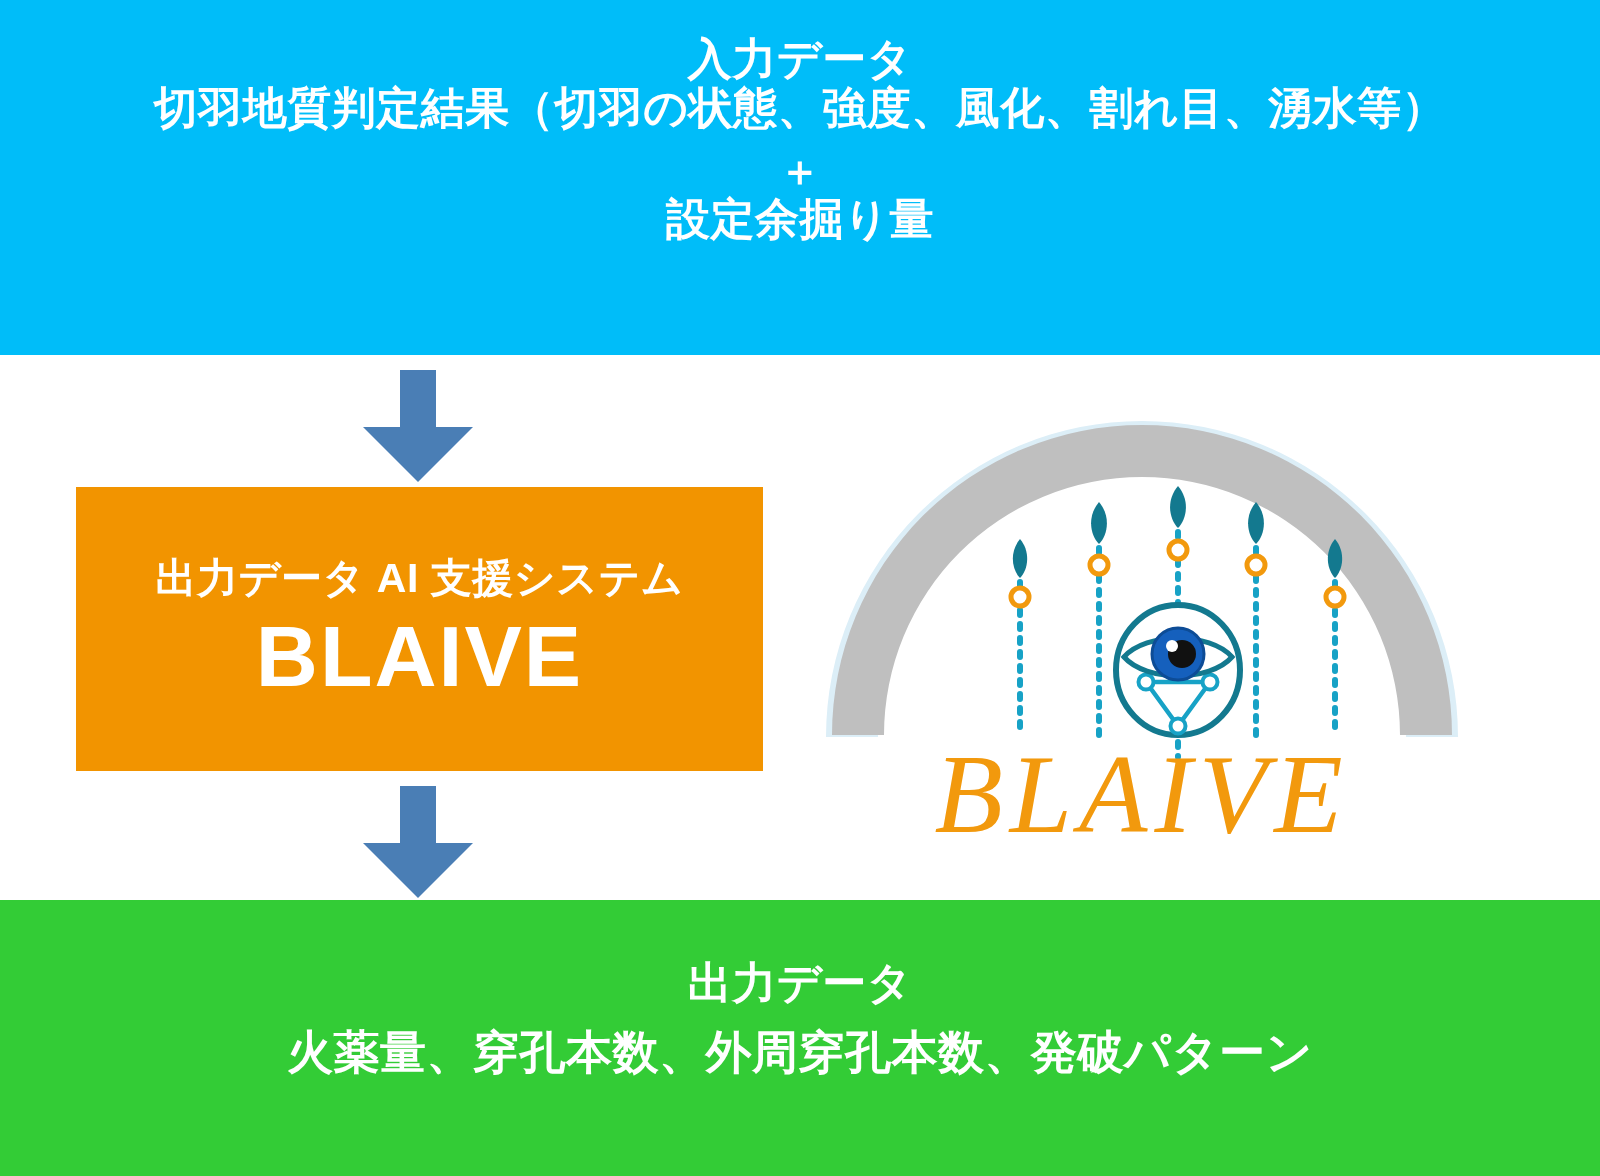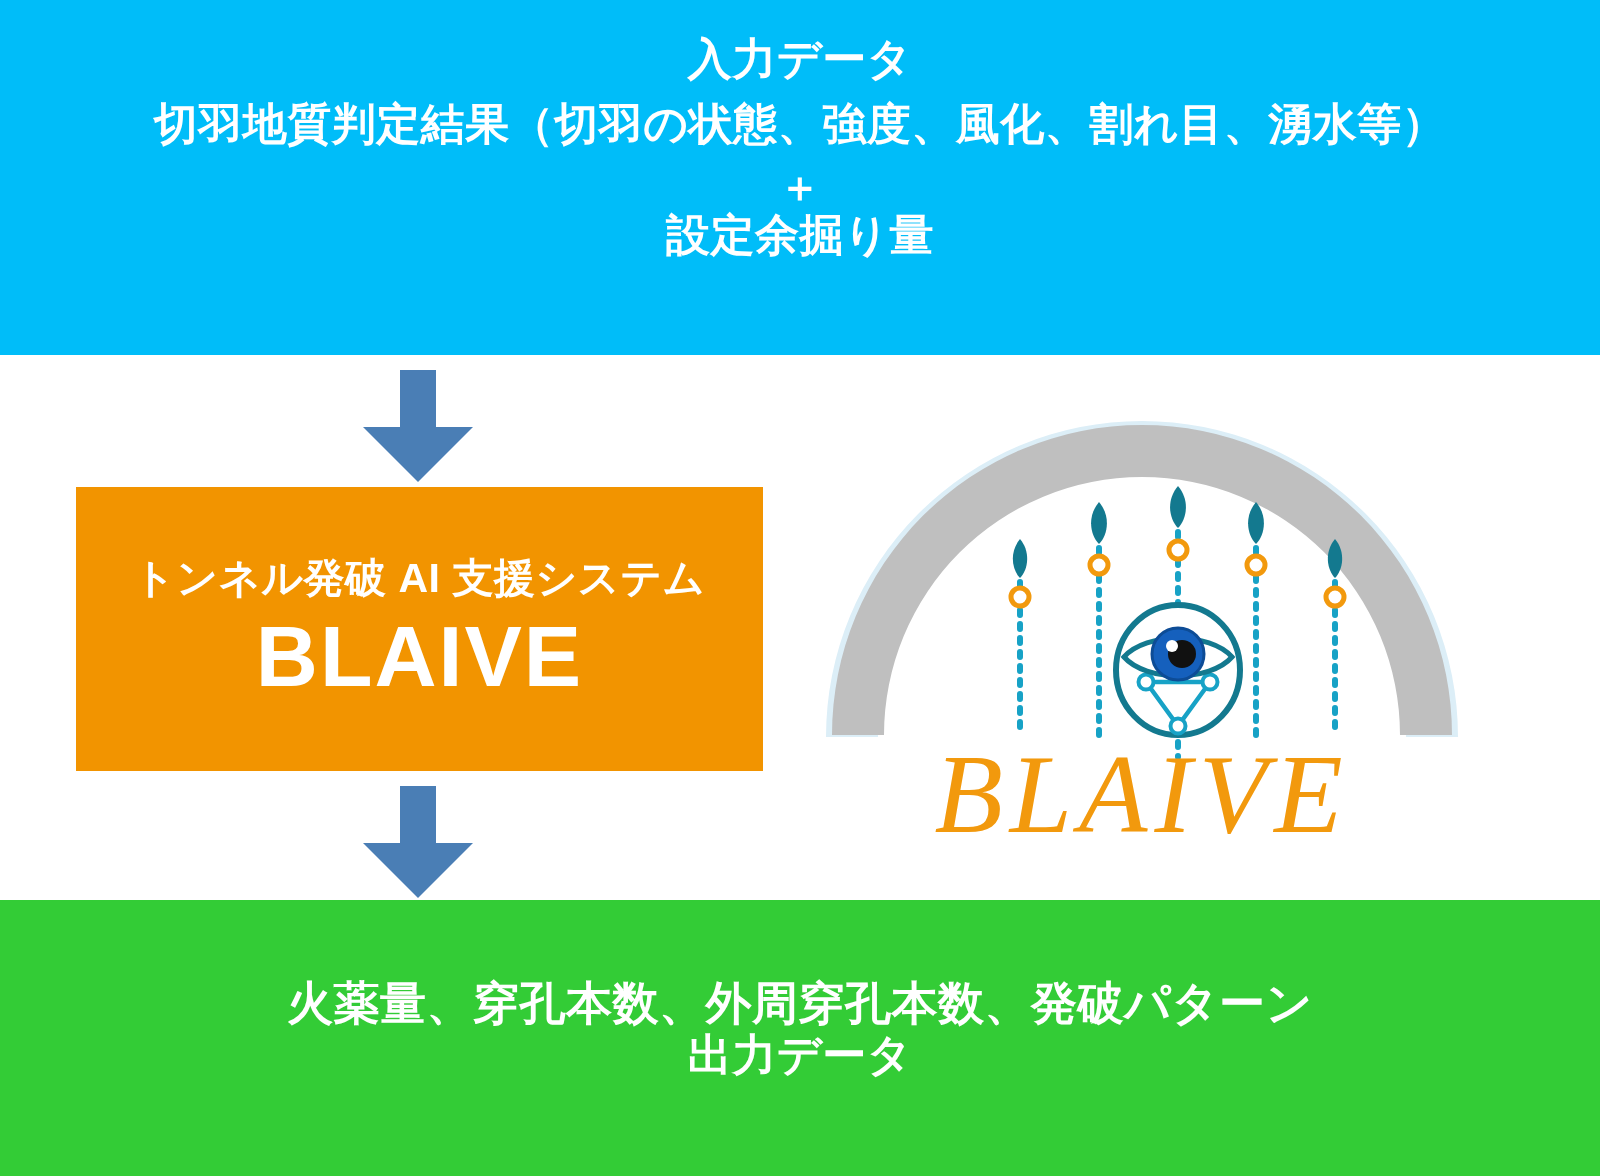--- a/index.html
+++ b/index.html
@@ -34,21 +34,21 @@
     padding-top: 34px;
   }
   .band-input .line {
     color: #ffffff;
     font-weight: bold;
     text-align: center;
     letter-spacing: 0.5px;
     white-space: nowrap;
   }
   .in-title   { font-size: 44px; line-height: 1.12; }
-  .in-detail  { font-size: 44px; line-height: 1.12; margin-top: 16px; }
+  .in-detail  { font-size: 44px; line-height: 1.12; }
   .in-plus    { font-size: 42px; line-height: 1.12; margin-top: 14px; }
   .in-extra   { font-size: 44px; line-height: 1.12; }
 
   
   .band-output {
     position: absolute;
     left: 0;
     top: 900px;
     width: 1600px;
     height: 276px;
@@ -145,21 +145,21 @@
 
   <div class="mid"></div>
 
   <div class="arrow arrow-top">
     <svg viewBox="0 0 110 112" xmlns="http://www.w3.org/2000/svg">
       <polygon points="37,0 73,0 73,57 110,57 55,112 0,57 37,57" fill="#4A7EB5"></polygon>
     </svg>
   </div>
 
   <div class="system-box">
-    <div class="sys-sub">トンネル発破 AI 支援システム</div>
+    <div class="sys-sub">出力データ AI 支援システム</div>
     <div class="sys-name">BLAIVE</div>
   </div>
 
   <div class="arrow arrow-bottom">
     <svg viewBox="0 0 110 112" xmlns="http://www.w3.org/2000/svg">
       <polygon points="37,0 73,0 73,57 110,57 55,112 0,57 37,57" fill="#4A7EB5"></polygon>
     </svg>
   </div>
 
   <div class="logo">
@@ -230,17 +230,17 @@
         <circle cx="396" cy="262" r="14" fill="#111111"></circle>
 
         <circle cx="386" cy="254" r="6" fill="#ffffff"></circle>
       </g>
 
       <text x="356" y="440" text-anchor="middle" font-family="'Liberation Serif', 'DejaVu Serif', serif" font-size="112" font-style="italic" font-weight="normal" letter-spacing="7" fill="#F2990D">BLAIVE</text>
     </svg>
   </div>
 
   <div class="band-output">
+    <div class="line out-title">出力データ</div>
     <div class="line out-detail">火薬量、穿孔本数、外周穿孔本数、発破パターン</div>
-    <div class="line out-title">出力データ</div>
   </div>
 
 </div>
 
 </body></html>

